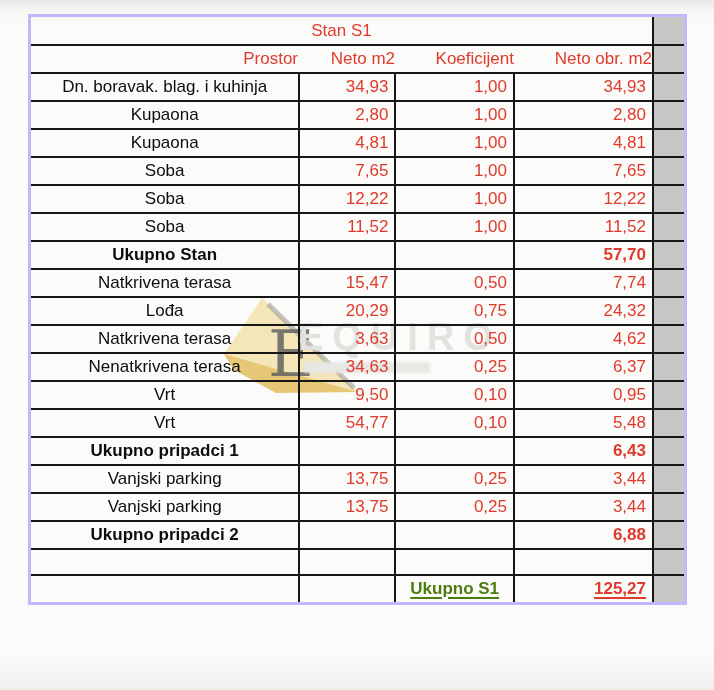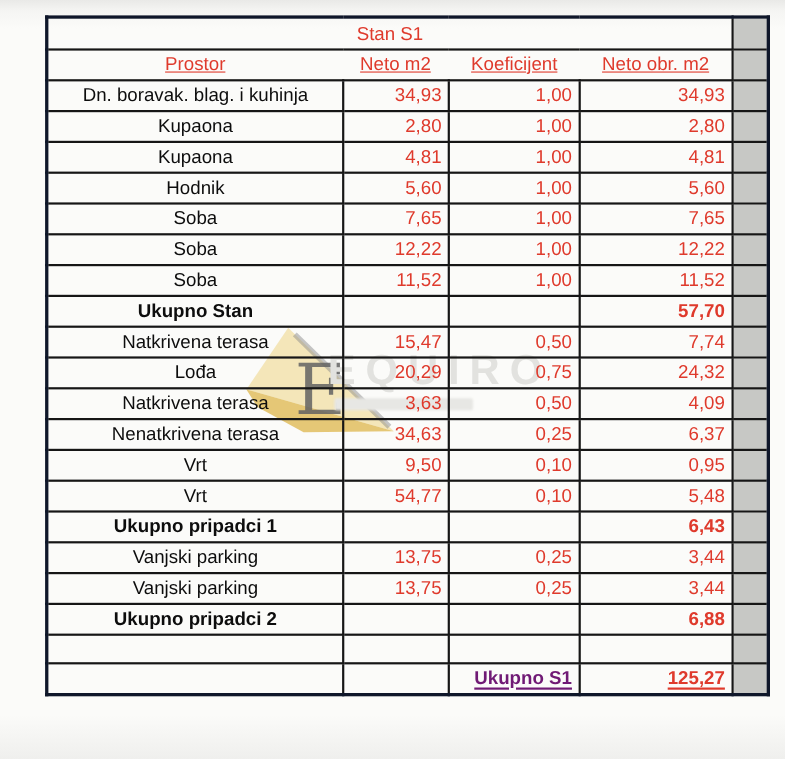--- a/index.html
+++ b/index.html
@@ -13,41 +13,41 @@
   .wm-text{
     position:absolute;left:78px;top:20px;font-size:38px;font-weight:bold;
     letter-spacing:9px;color:#e2e2df;white-space:nowrap;
   }
   .wm-subbar{
     position:absolute;left:84px;top:66px;width:126px;height:11px;
     background:#e7e7e4;border-radius:2px;filter:blur(1.2px);
   }
   
   .sheet{position:absolute;left:28px;top:14px;z-index:1;}
-  table{border-collapse:collapse;table-layout:fixed;border:3px solid #0f172a;margin-left:13px;}
+  table{border-collapse:collapse;table-layout:fixed;border:3px solid #c4b5fd;}
   td{
     border:2px solid #161616;padding:0 6px;font-size:17px;height:26px;
     overflow:hidden;white-space:nowrap;background:transparent;color:#0d0d0d;
   }
   tr.title-row td{height:27px;}
   tr.header-row td{height:26px;}
   td.title{text-align:center;font-weight:400;}
   td.span4{padding:0;}
   .hdr-grid{display:grid;grid-template-columns:267px 97px 119px 138px;height:100%;align-items:center;}
-  .hdr-grid span{text-align:center;text-decoration:underline;}
+  .hdr-grid span{text-align:right;}
   .red{color:#df3a2c;}
   td.lbl{text-align:center;}
   td.num{text-align:right;color:#df3a2c;}
   td.grey{background:#c7c8c5;padding:0;}
   tr.subtotal td.lbl{font-weight:bold;}
   tr.subtotal td.num{font-weight:bold;}
   tr.spacer td{height:24px;}
   tr.total td{height:26px;}
   td.total-label{
-    text-align:right;color:#701a75;font-weight:bold;
+    text-align:center;color:#4d7c0f;font-weight:bold;
     text-decoration:underline;text-decoration-thickness:2px;text-underline-offset:3px;
   }
   td.total-value{
     font-weight:bold;text-decoration:underline;
     text-decoration-thickness:2px;text-underline-offset:3px;border-radius:13px;
   }
   
   .wm-logo{position:absolute;left:0;top:0;}
 </style>
 </head>
@@ -105,27 +105,20 @@
           <td class="grey"></td>
         </tr>
         <tr>
           <td class="lbl">Kupaona</td>
           <td class="num">4,81</td>
           <td class="num">1,00</td>
           <td class="num">4,81</td>
           <td class="grey"></td>
         </tr>
         <tr>
-          <td class="lbl">Hodnik</td>
-          <td class="num">5,60</td>
-          <td class="num">1,00</td>
-          <td class="num">5,60</td>
-          <td class="grey"></td>
-        </tr>
-        <tr>
           <td class="lbl">Soba</td>
           <td class="num">7,65</td>
           <td class="num">1,00</td>
           <td class="num">7,65</td>
           <td class="grey"></td>
         </tr>
         <tr>
           <td class="lbl">Soba</td>
           <td class="num">12,22</td>
           <td class="num">1,00</td>
@@ -157,21 +150,21 @@
           <td class="lbl">Lođa</td>
           <td class="num">20,29</td>
           <td class="num">0,75</td>
           <td class="num">24,32</td>
           <td class="grey"></td>
         </tr>
         <tr>
           <td class="lbl">Natkrivena terasa</td>
           <td class="num">3,63</td>
           <td class="num">0,50</td>
-          <td class="num">4,09</td>
+          <td class="num">4,62</td>
           <td class="grey"></td>
         </tr>
         <tr>
           <td class="lbl">Nenatkrivena terasa</td>
           <td class="num">34,63</td>
           <td class="num">0,25</td>
           <td class="num">6,37</td>
           <td class="grey"></td>
         </tr>
         <tr>

